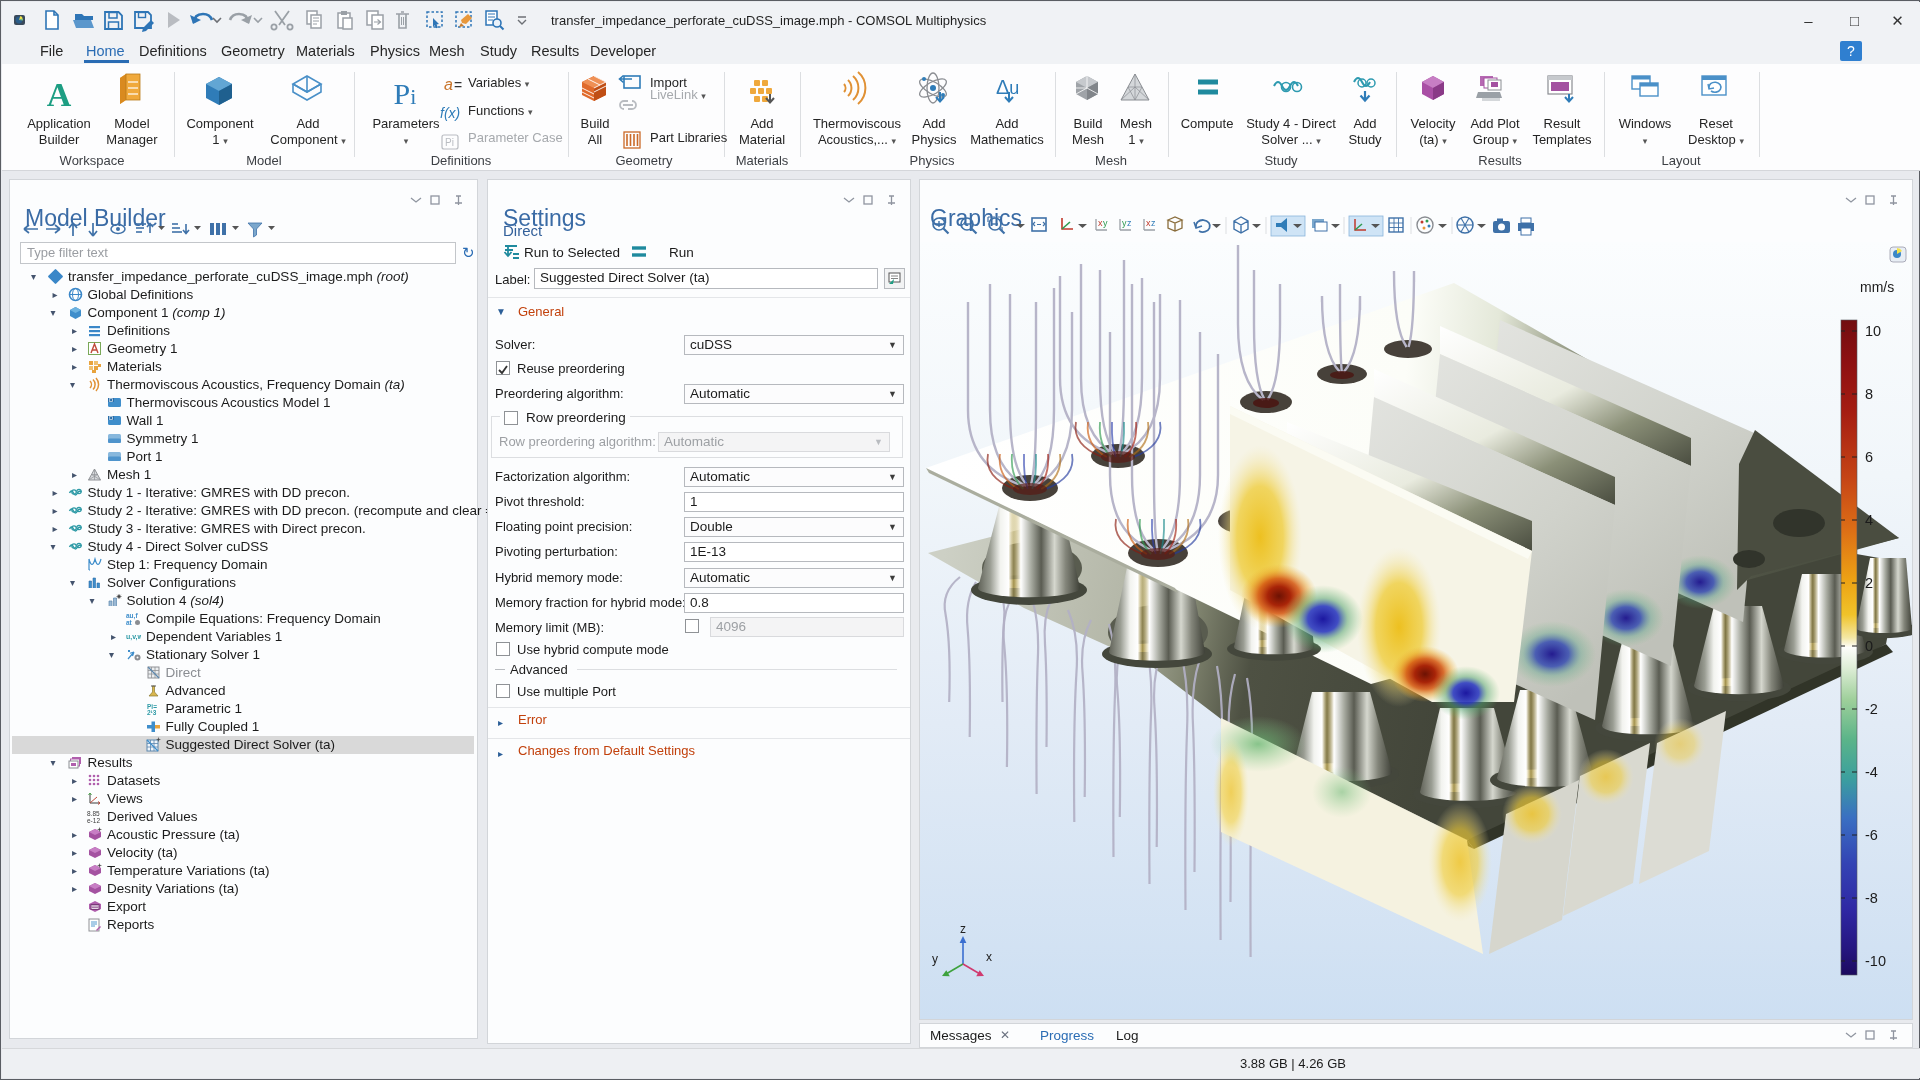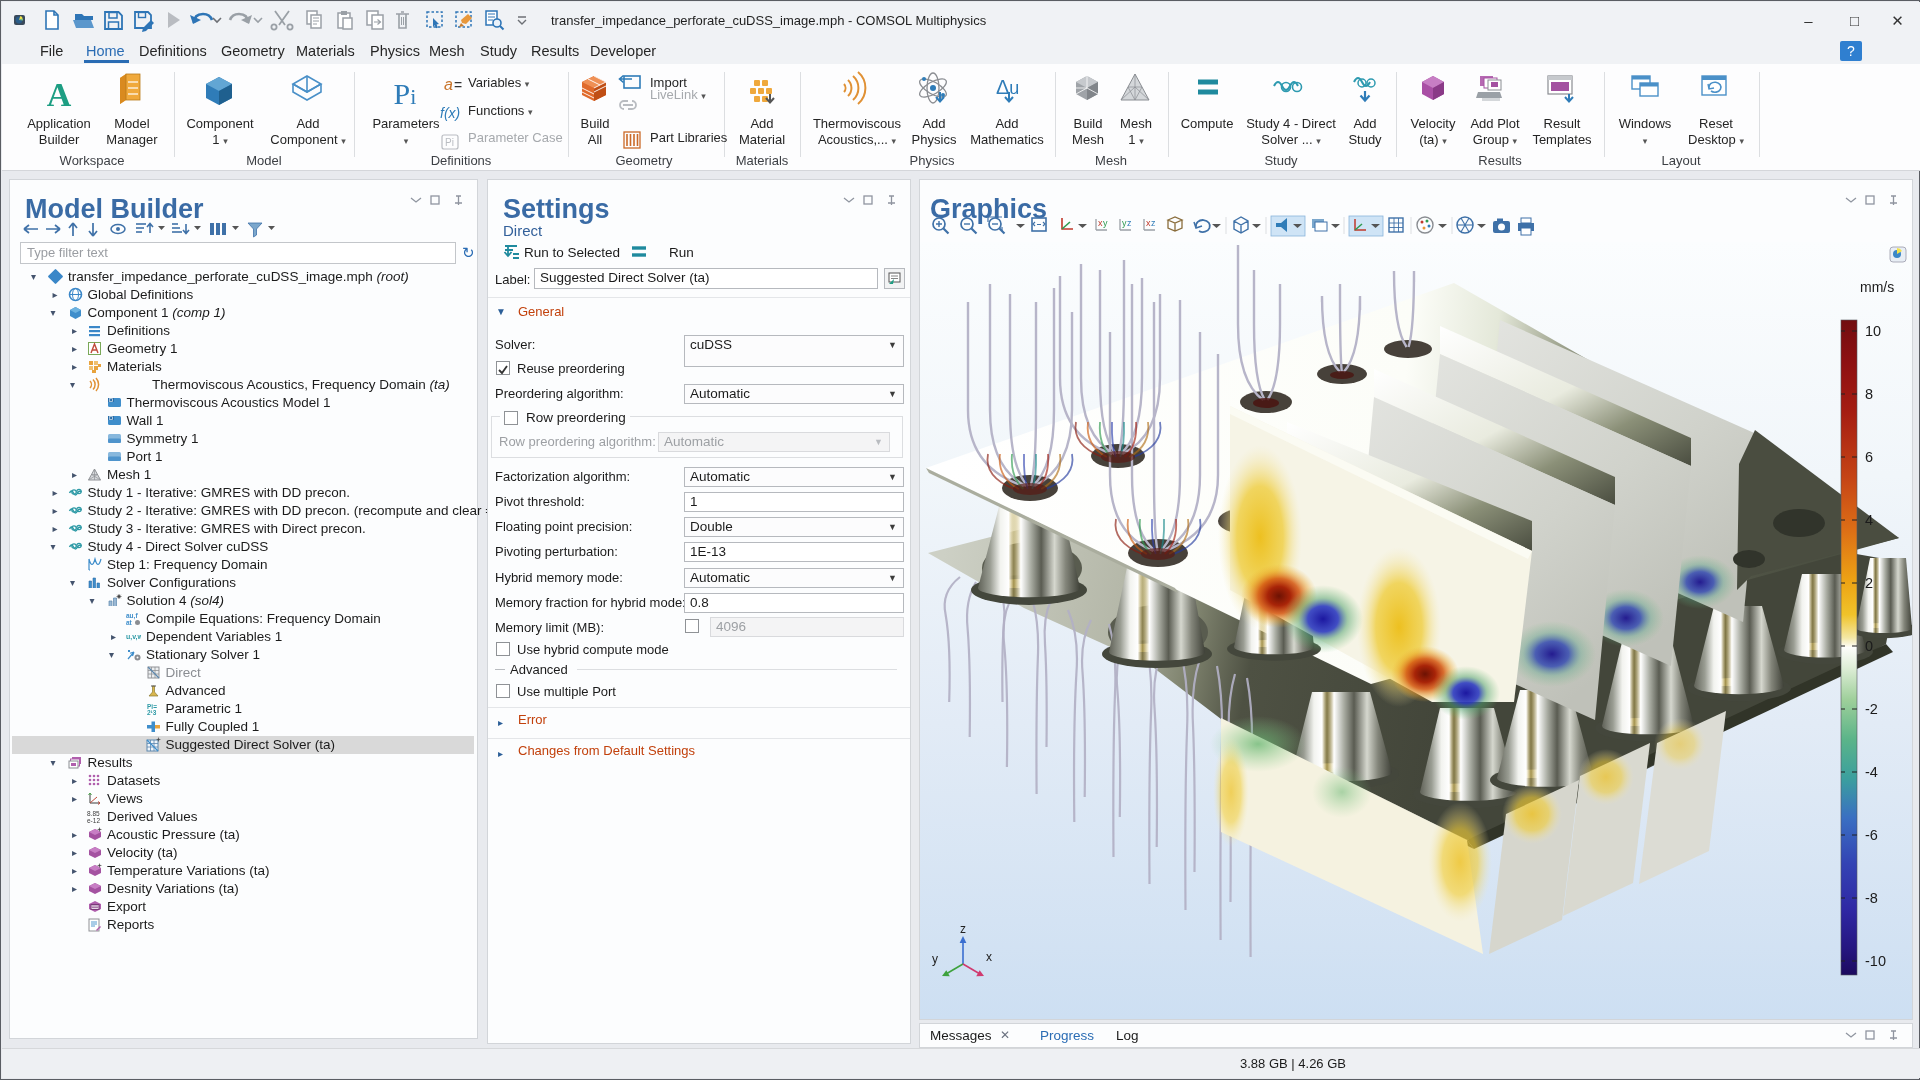--- a/index.html
+++ b/index.html
@@ -17,21 +17,21 @@
 #tab-underline { position:absolute; left:82px; top:23px; width:45px; height:3px; background:#2a6cb4; }
 
 #ribbon { position:absolute; left:1px; top:63px; width:1918px; height:107px; background:#fdfdfe; border-bottom:1px solid #d4d6da; }
 .rgroup-label { position:absolute; top:89px; font-size:13px; color:#3c3f44; text-align:center; }
 .rsep { position:absolute; top:8px; width:1px; height:85px; background:#dcdee1; }
 .ritem { position:absolute; top:10px; text-align:center; font-size:13px; color:#252525; line-height:16px; }
 .rsmall { position:absolute; font-size:13px; color:#252525; }
 .rsmall.dis { color:#a6a9ad; }
 .carat { color:#555; font-size:9px; }
 .panel { position:absolute; background:#fcfdfe; border:1px solid #d2d5d9; }
-.phead { position:absolute; left:15px; top:14px; font-size:27px; color:#3a6ba5;font-weight:bold; }
+.phead { position:absolute; left:15px; top:25px; font-size:23px; color:#3a6ba5; }
 
 #mbtree { position:absolute; left:2px; top:88px; width:462px; }
 .trow { position:relative; height:18px; white-space:nowrap; font-size:13.5px; color:#1b1b1b; }
 .trow .chev { position:absolute; top:3px; font-size:10px; color:#44546e; }
 .trow .ticon { position:absolute; top:1px; width:15px; height:15px; }
 .trow .tlab { position:absolute; top:1px; }
 .gray { color:#8a8d92; }
 
 .slabel { position:absolute; font-size:13px; color:#1b1b1b; }
 .sinput { position:absolute; background:#fff; border:1px solid #b6b9be; font-size:13.5px; color:#1b1b1b; padding:1px 5px; }
@@ -374,21 +374,21 @@
             <rect x="11" y="5" width="3" height="3" fill="#e8a33d"></rect>
             <rect x="5" y="11" width="4" height="3" fill="#e8a33d"></rect>
           </svg>
           <span class="tlab" style="left:95px;">Materials</span>
         </div>
         <div class="trow">
           <span class="chev" style="left:58px;">▾</span>
           <svg class="ticon" style="left:75px;" viewBox="0 0 15 15">
             <path d="M3 4 a5 5 0 0 1 0 7 M6 2.5 a7 7 0 0 1 0 10 M9 1 a9.5 9.5 0 0 1 0 13" stroke="#e09135" fill="none" stroke-width="1.5"></path>
           </svg>
-          <span class="tlab" style="left:95px;margin-left:45px;">Thermoviscous Acoustics, Frequency Domain <i>(ta)</i></span>
+          <span class="tlab" style="left:95px;">Thermoviscous Acoustics, Frequency Domain <i>(ta)</i></span>
         </div>
         <div class="trow">
           <svg class="ticon" style="left:94.5px;" viewBox="0 0 15 15">
             <rect x="1" y="3" width="13" height="9" rx="1.5" fill="#3f8ecb"></rect>
             <rect x="1" y="3" width="6" height="4" fill="#2a6da8"></rect>
             <text x="2" y="7" font-size="6" fill="#fff">D</text>
           </svg>
           <span class="tlab" style="left:114.5px;">Thermoviscous Acoustics Model 1</span>
         </div>
         <div class="trow">
@@ -671,21 +671,21 @@
     <div class="abs" style="left:396px;top:88px;width:21px;height:21px;border:1px solid #b6b9be;background:#f2f3f4;"><svg width="19" height="19" viewBox="0 0 19 19">
           <rect x="4" y="4" width="11" height="9" fill="#fff" stroke="#555" stroke-width="1"></rect>
           <path d="M6 7 h7 M6 9.5 h7" stroke="#777" stroke-width="0.9"></path>
           <path d="M4 15 l5 -5 -1 5Z" fill="#1d9e83"></path>
         </svg></div>
     <div class="ssep" style="top:117px;"></div>
     <div class="abs" style="left:8px;top:126px;font-size:10px;color:#2c5f98;">▼</div>
     <div class="ssec" style="left:30px;top:124px;">General</div>
     <div id="setform">
         <div class="slabel" style="left:7px;top:157px;">Solver:</div>
-        <div class="sdrop" style="left:196px;top:155px;width:220px;height:32px;">cuDSS<span class="dar">▼</span></div>
+        <div class="sdrop" style="left:196px;top:155px;width:220px;height:20px;">cuDSS<span class="dar">▼</span></div>
         <div class="scheck" style="left:8px;top:181px;background:#fff;"><svg width="12" height="12" viewBox="0 0 12 12">
             <path d="M2 6 5 9 10 2" stroke="#333" stroke-width="1.8" fill="none"></path>
           </svg></div>
         <div class="slabel" style="left:29px;top:181px;">Reuse preordering</div>
         <div class="slabel" style="left:7px;top:206px;">Preordering algorithm:</div>
         <div class="sdrop" style="left:196px;top:204px;width:220px;height:20px;">Automatic<span class="dar">▼</span></div>
         <div class="abs" style="left:3px;top:236px;width:412px;height:42px;border:1px solid #dcdee1;"></div>
         <div class="abs" style="left:12px;top:228px;background:#fcfdfe;padding:0 4px;"><span class="scheck" style="position:relative;display:inline-block;vertical-align:-3px;"></span><span style="font-size:13.5px;color:#1b1b1b;margin-left:8px;">Row preordering</span></div>
         <div class="slabel" style="left:11px;top:254px;color:#9da0a4;">Row preordering algorithm:</div>
         <div class="sdrop dis" style="left:170px;top:252px;width:232px;height:20px;">Automatic<span class="dar" style="color:#b9bcc0;">▼</span></div>

